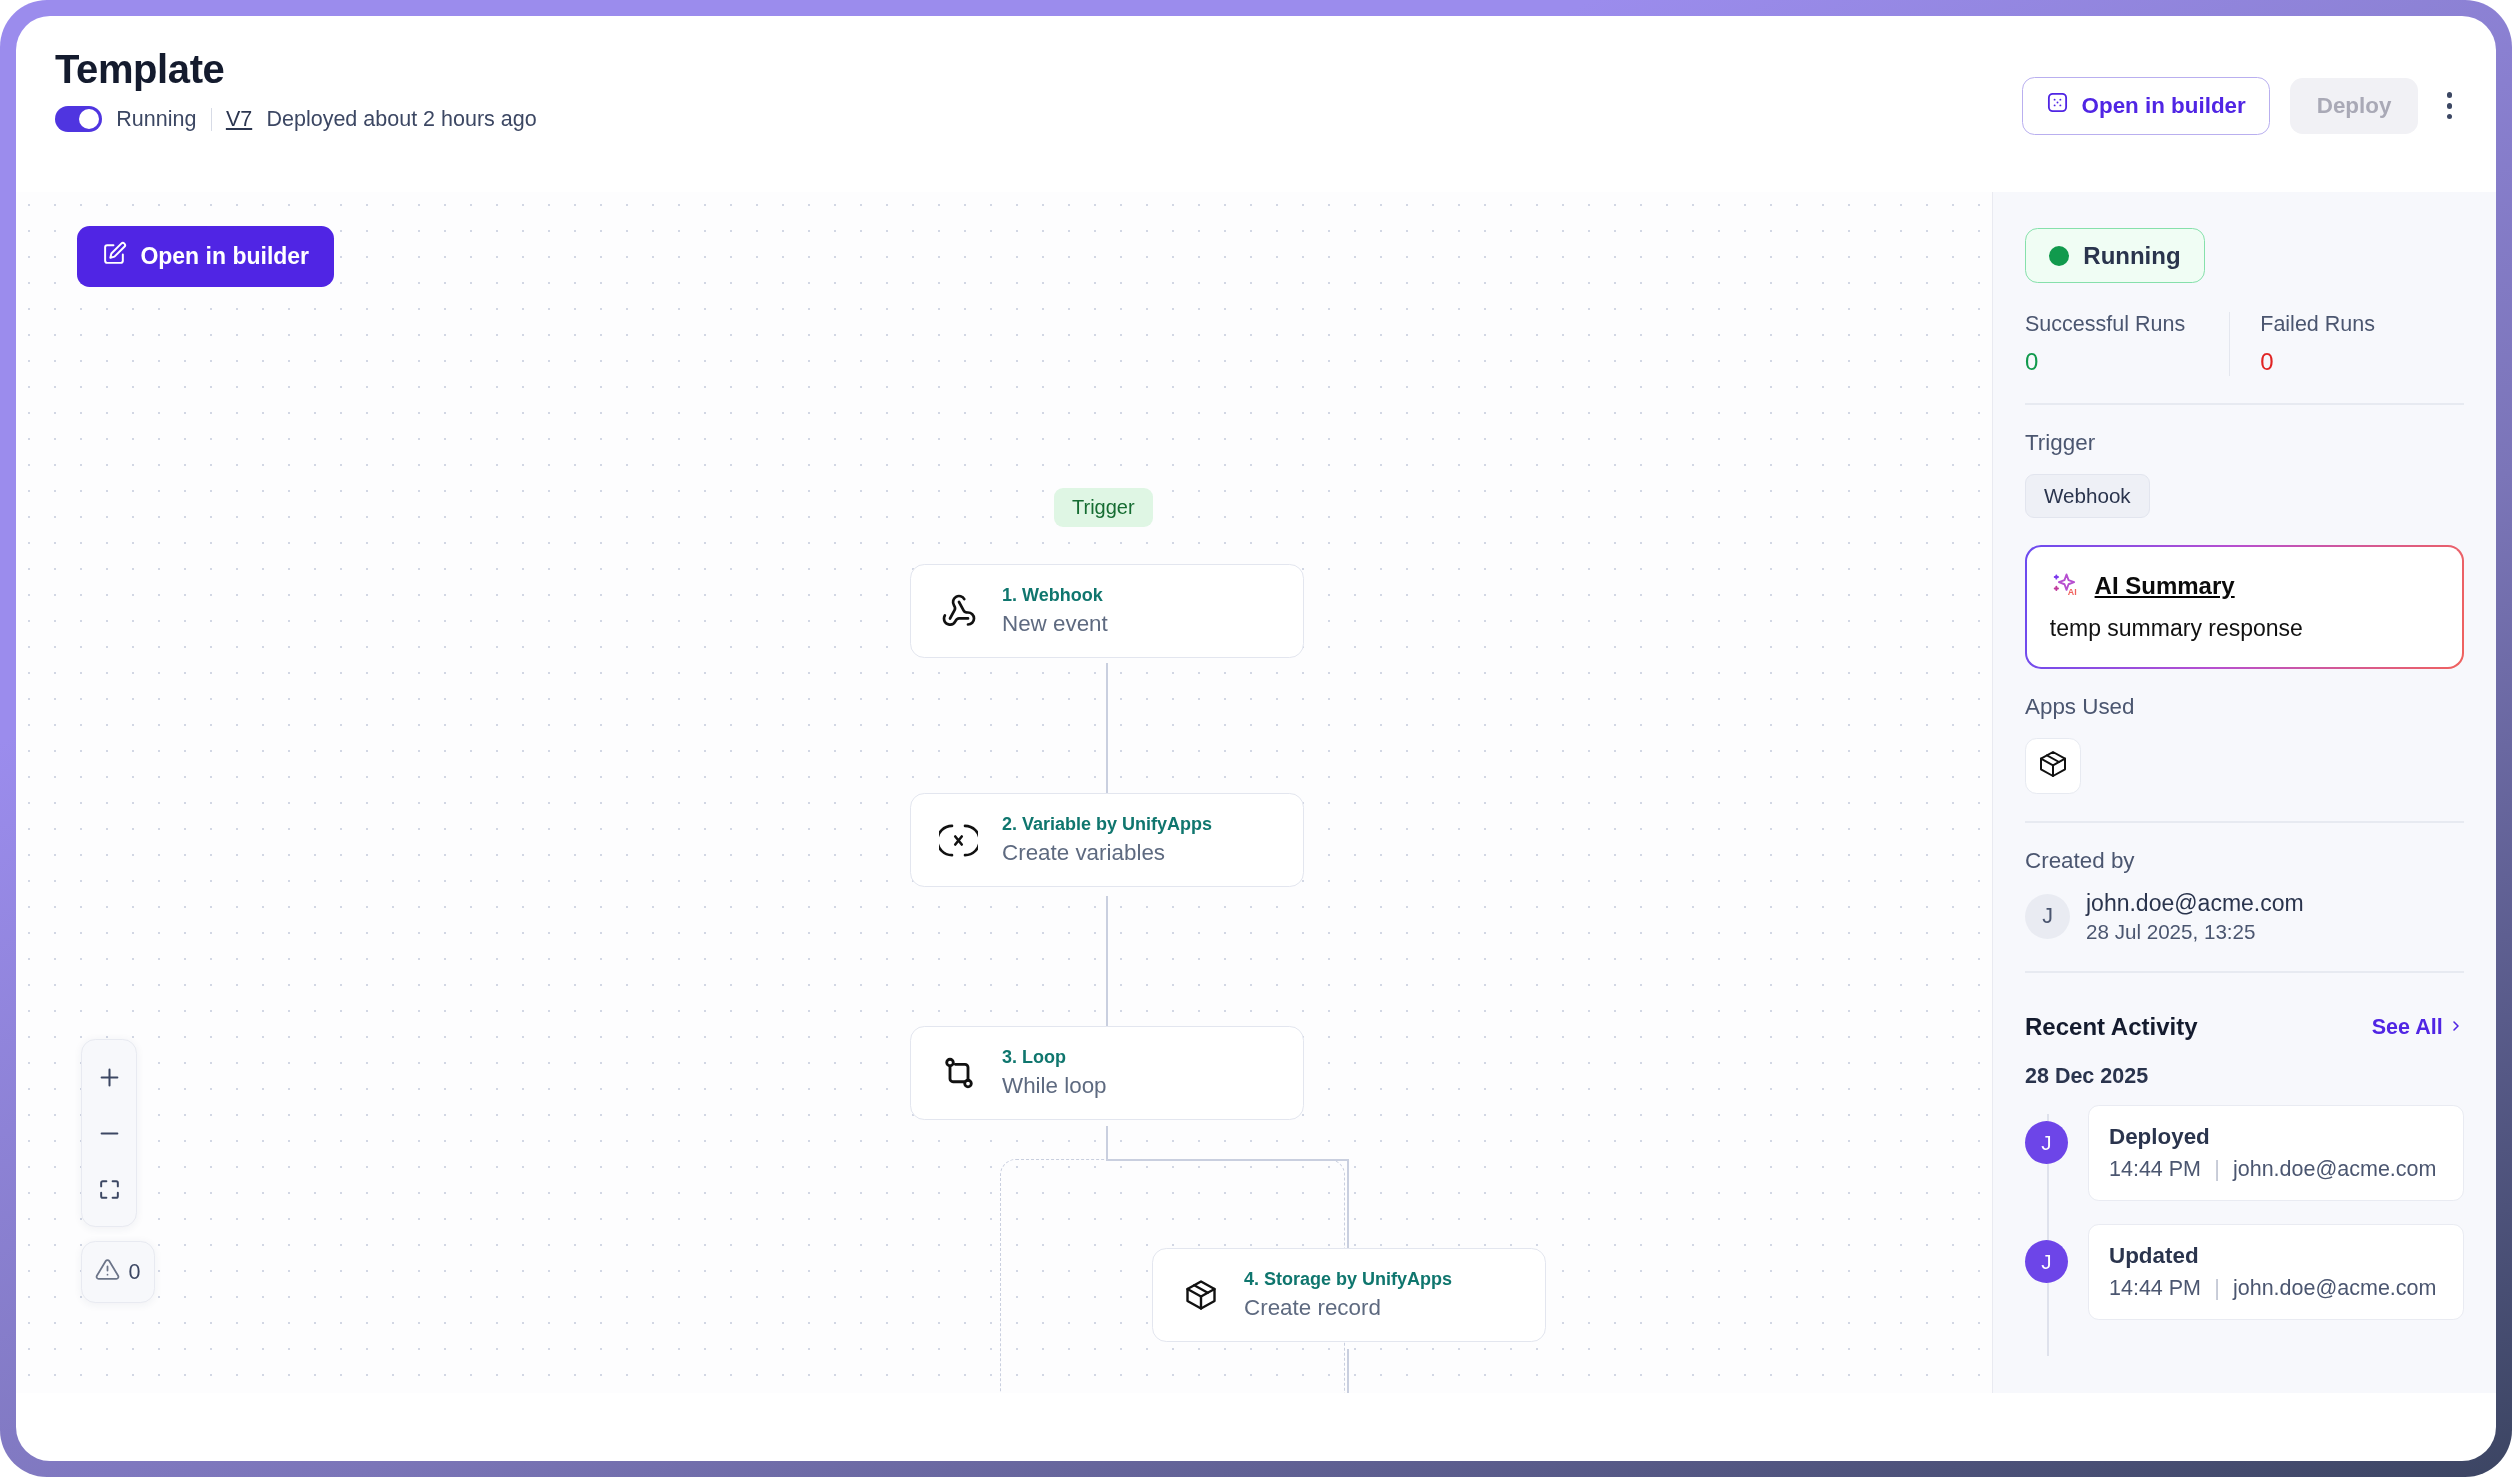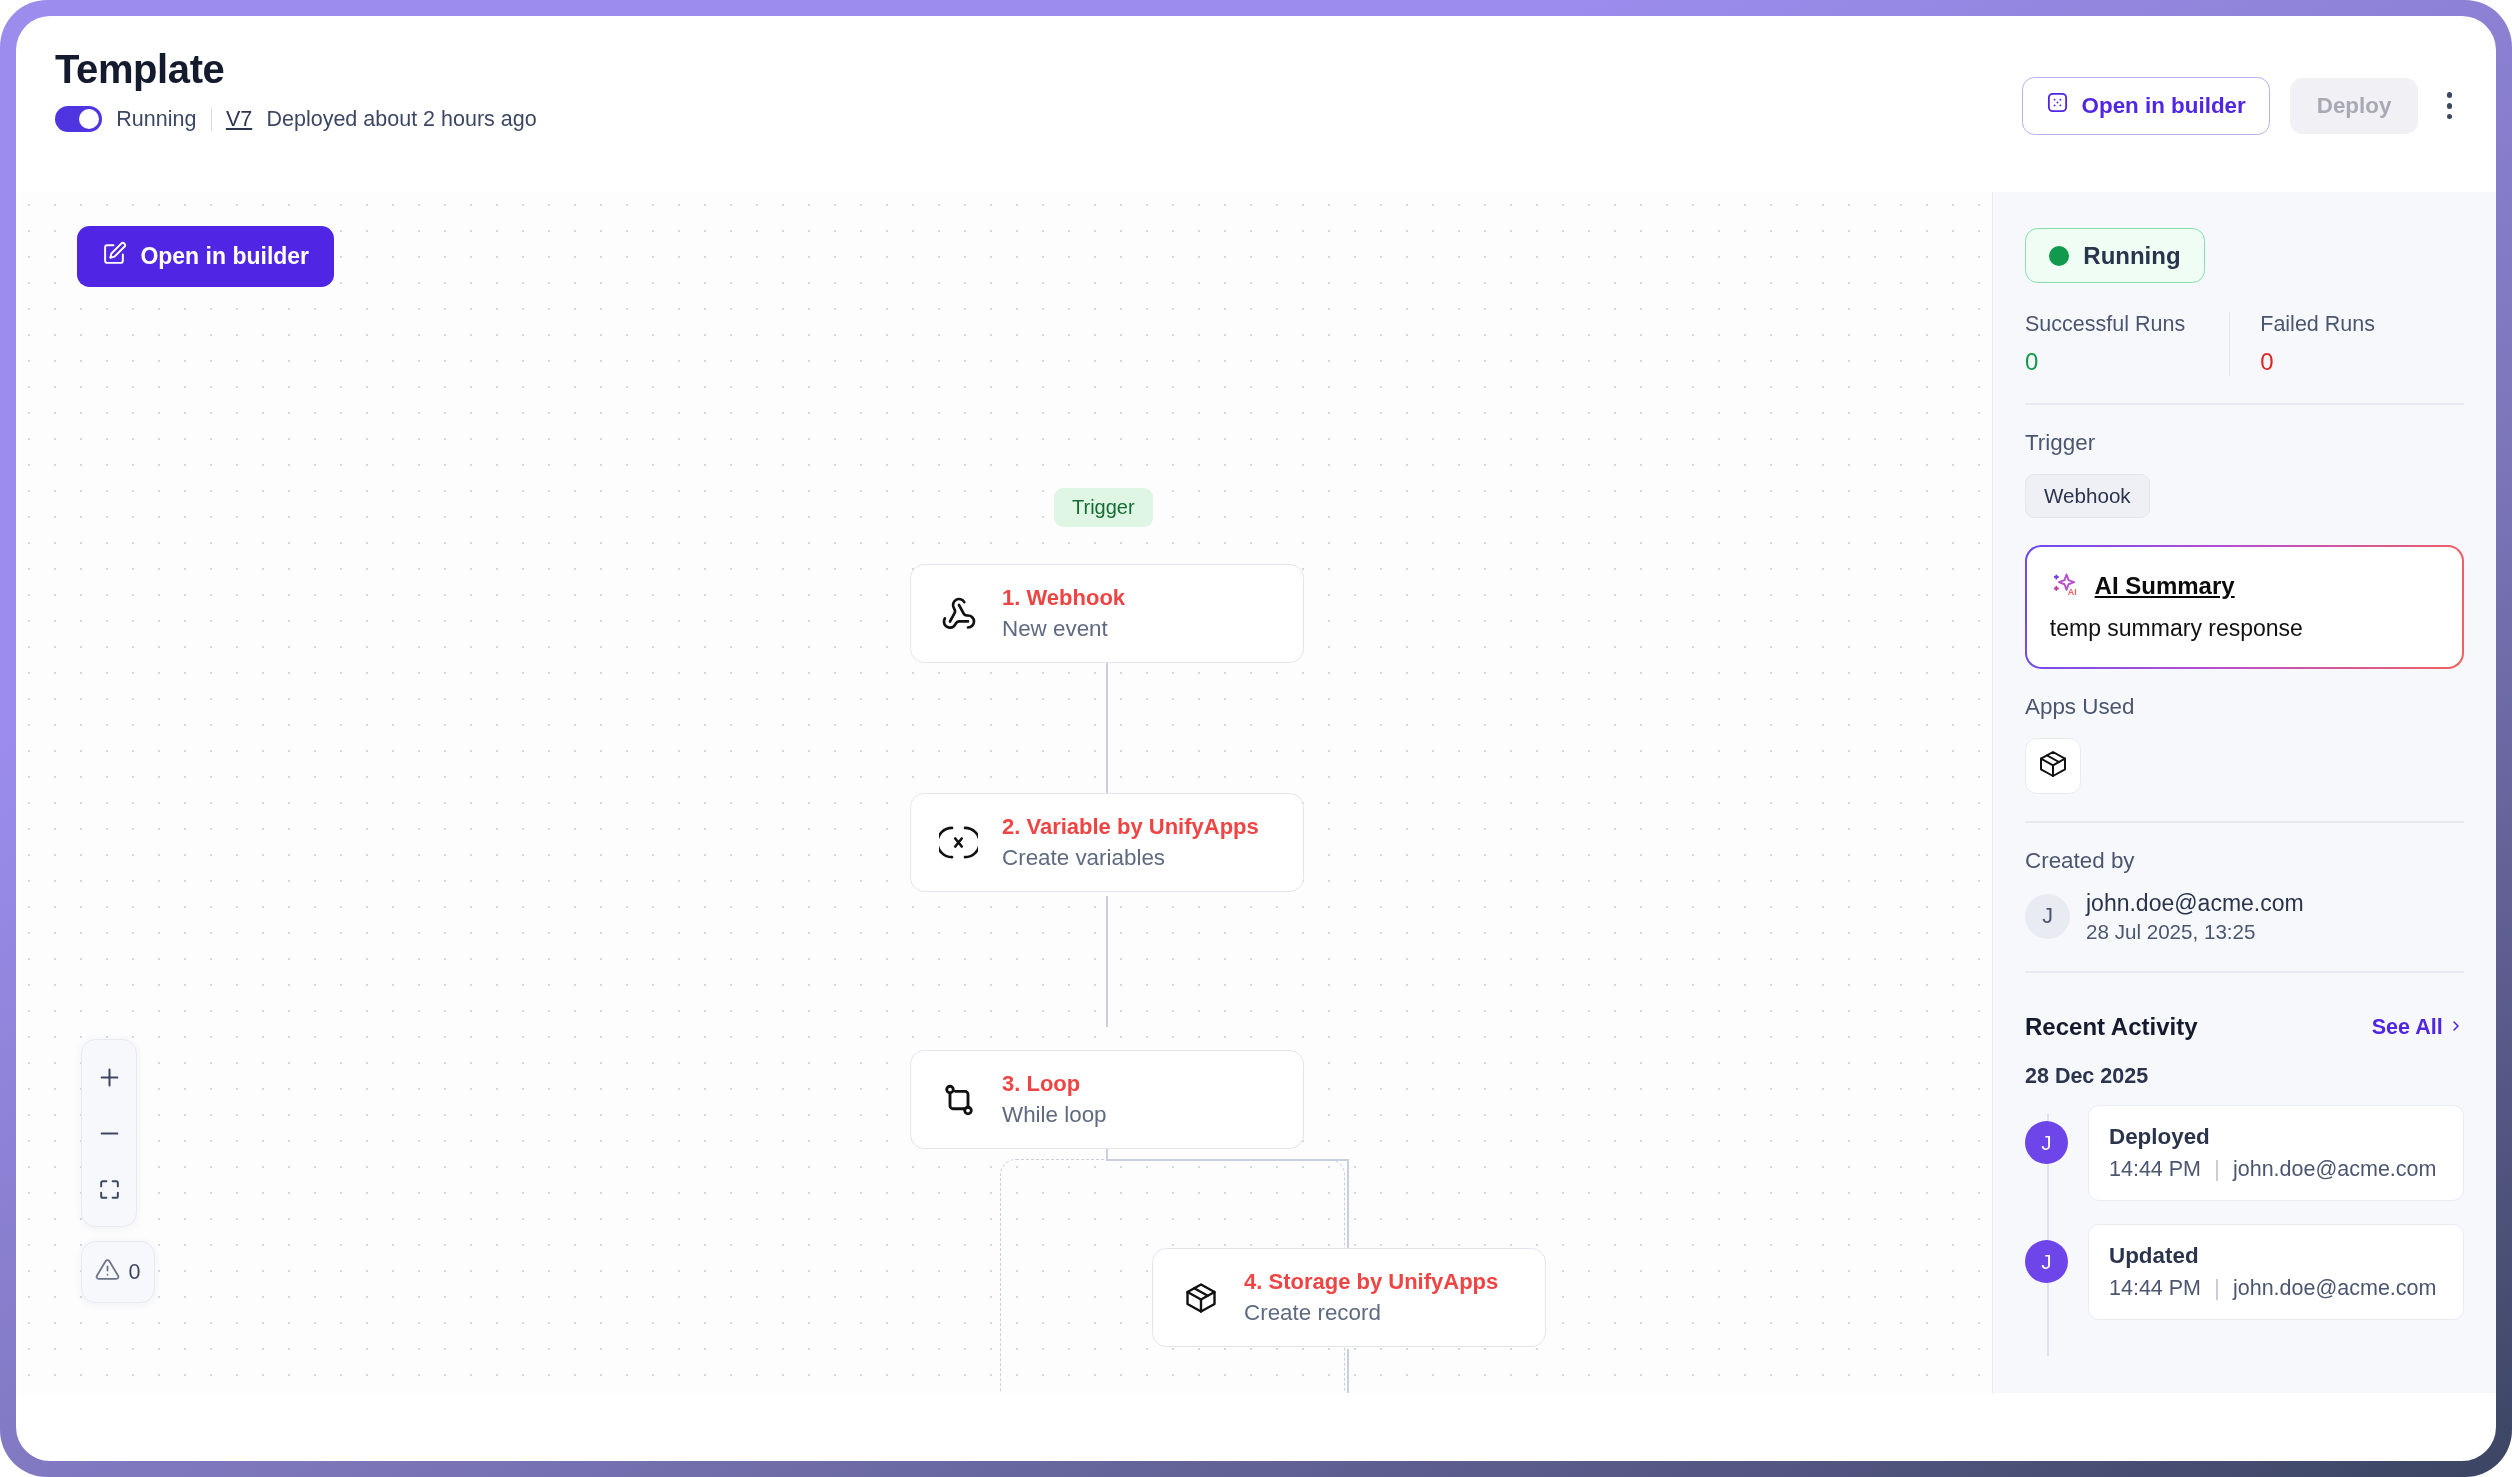--- a/index.html
+++ b/index.html
@@ -238,36 +238,36 @@
     cursor: pointer;
   }
   .node-ico {
     width: 41px; height: 41px;
     flex: none;
     display: flex;
     align-items: center;
     justify-content: center;
   }
   .node-title {
-    font-size: 22px;
+    font-size: 18px;
     font-weight: bold;
-    color: #ef4444;
+    color: #0f766e;
     white-space: nowrap;
   }
   .node-sub {
     font-size: 22.4px;
     color: #5e6а80;
     color: #5e6a80;
     margin-top: 5.4px;
     white-space: nowrap;
   }
 
   .n1 { left: 894px; top: 372px;  width: 394px; }
   .n2 { left: 894px; top: 601px;  width: 394px; }
-  .n3 { left: 894px; top: 858px;  width: 394px; }
+  .n3 { left: 894px; top: 834px;  width: 394px; }
   .n4 { left: 1136px; top: 1056px; width: 394px; }
 
   .conn {
     position: absolute;
     background: #c9cfdf;
     z-index: 1;
   }
   .loopbox {
     position: absolute;
     left: 984px;

